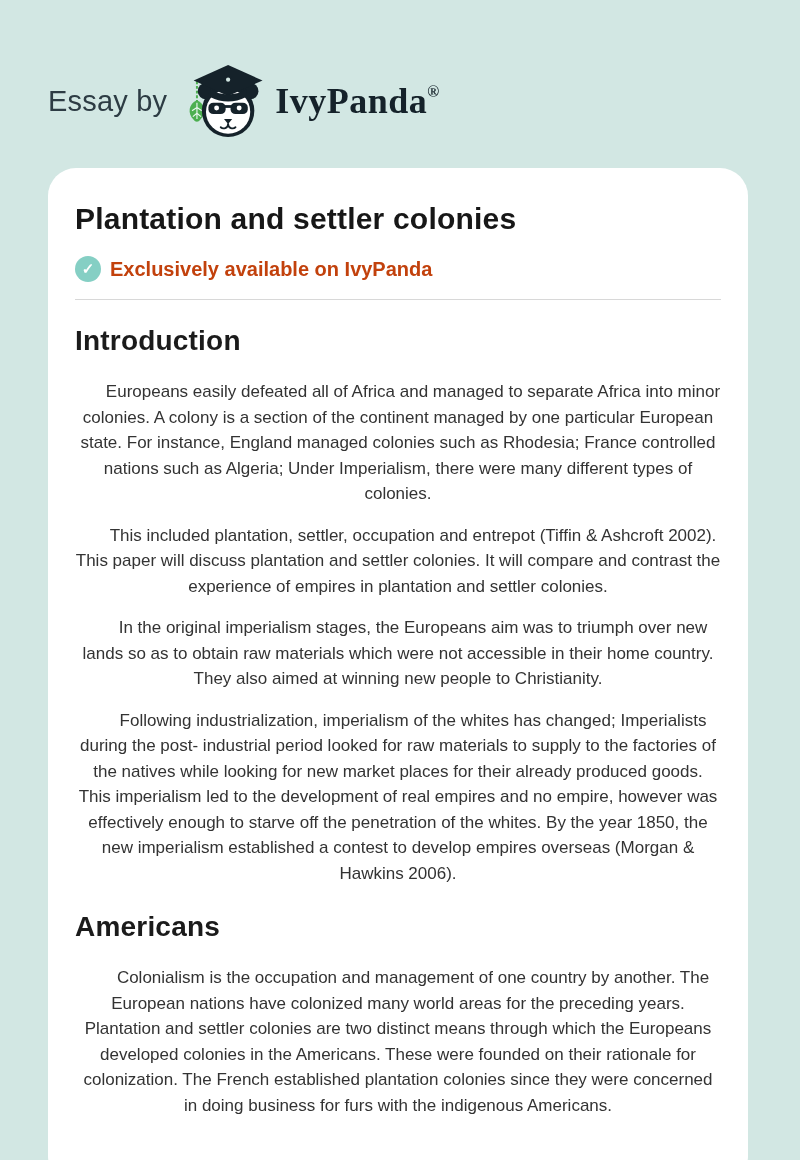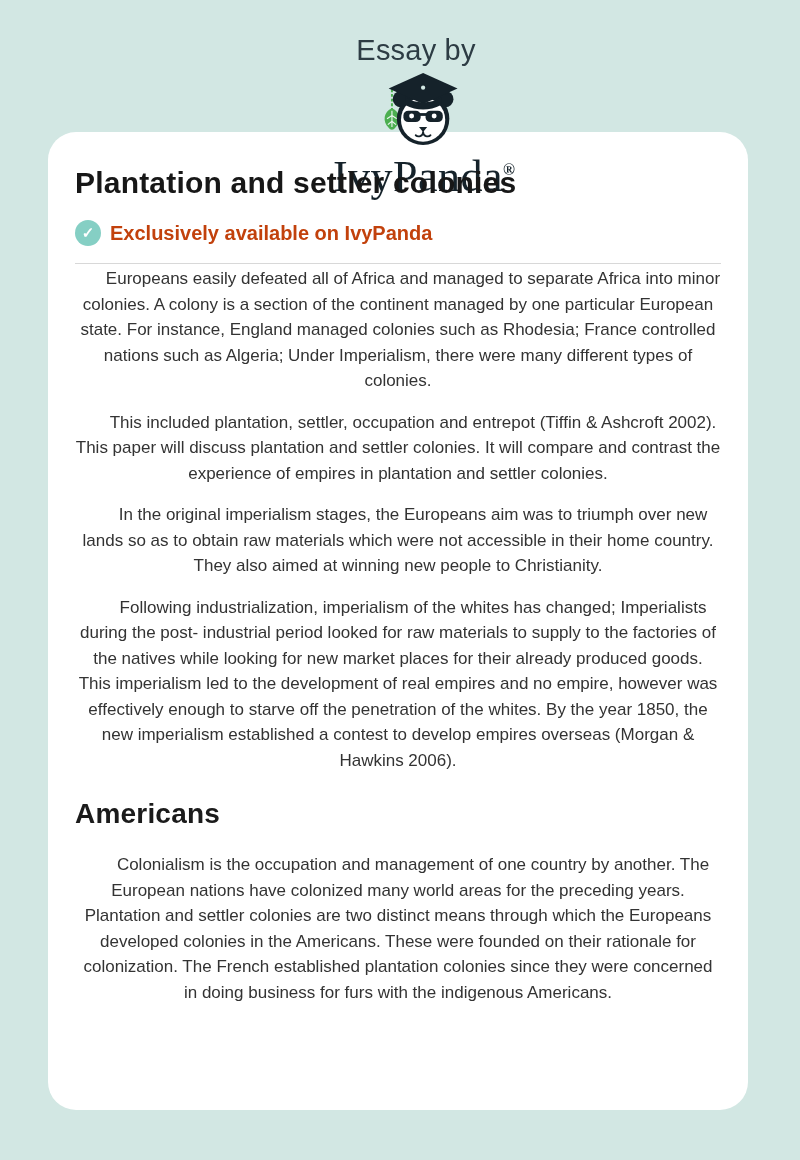--- a/index.html
+++ b/index.html
@@ -11,39 +11,38 @@
     overflow: hidden;
     font-family: "Liberation Sans", sans-serif;
     background: #d2e7e3;
   }
 
   
   .site-header {
     display: flex;
     align-items: center;
     padding: 34px 0 0 48px;
-    height: 132px;
-    flex-direction: column;
+    height: 168px;
   }
   .essay-by {
     font-size: 29px;
     color: #2d3c44;
     letter-spacing: 0.2px;
     margin-right: 16px;
   }
   .logo-mark {
     width: 82px;
     height: 84px;
     margin-right: 10px;
     flex: 0 0 auto;
   }
   .brand-name {
     font-family: "Liberation Serif", serif;
-    font-weight: 400;
-    font-size: 44px;
+    font-weight: 700;
+    font-size: 36px;
     color: #15222a;
     letter-spacing: 0.5px;
     margin-top: 40px;
   }
   .brand-reg {
     font-family: "Liberation Serif", serif;
     font-weight: 700;
     font-size: 16px;
     color: #15222a;
     vertical-align: 16px;
@@ -163,20 +162,21 @@
   <h1 class="essay-title">Plantation and settler colonies</h1>
 
   <div class="availability-row">
     <span class="check-badge">✓</span>
     <span class="availability-label">Exclusively available on IvyPanda</span>
   </div>
 
   <hr class="rule">
 
   <section>
+    <h2 class="section-heading">Introduction</h2>
     <p class="essay-paragraph">Europeans easily defeated all of Africa and managed to separate Africa into minor colonies. A colony is a section of the continent managed by one particular European state. For instance, England managed colonies such as Rhodesia; France controlled nations such as Algeria; Under Imperialism, there were many different types of colonies.</p>
     <p class="essay-paragraph">This included plantation, settler, occupation and entrepot (Tiffin &amp; Ashcroft 2002). This paper will discuss plantation and settler colonies. It will compare and contrast the experience of empires in plantation and settler colonies.</p>
     <p class="essay-paragraph">In the original imperialism stages, the Europeans aim was to triumph over new lands so as to obtain raw materials which were not accessible in their home country. They also aimed at winning new people to Christianity.</p>
     <p class="essay-paragraph">Following industrialization, imperialism of the whites has changed; Imperialists during the post- industrial period looked for raw materials to supply to the factories of the natives while looking for new market places for their already produced goods. This imperialism led to the development of real empires and no empire, however was effectively enough to starve off the penetration of the whites. By the year 1850, the new imperialism established a contest to develop empires overseas (Morgan &amp; Hawkins 2006).</p>
   </section>
 
   <section>
     <h2 class="section-heading">Americans</h2>
     <p class="essay-paragraph">Colonialism is the occupation and management of one country by another. The European nations have colonized many world areas for the preceding years. Plantation and settler colonies are two distinct means through which the Europeans developed colonies in the Americans. These were founded on their rationale for colonization. The French established plantation colonies since they were concerned in doing business for furs with the indigenous Americans.</p>
   </section>

